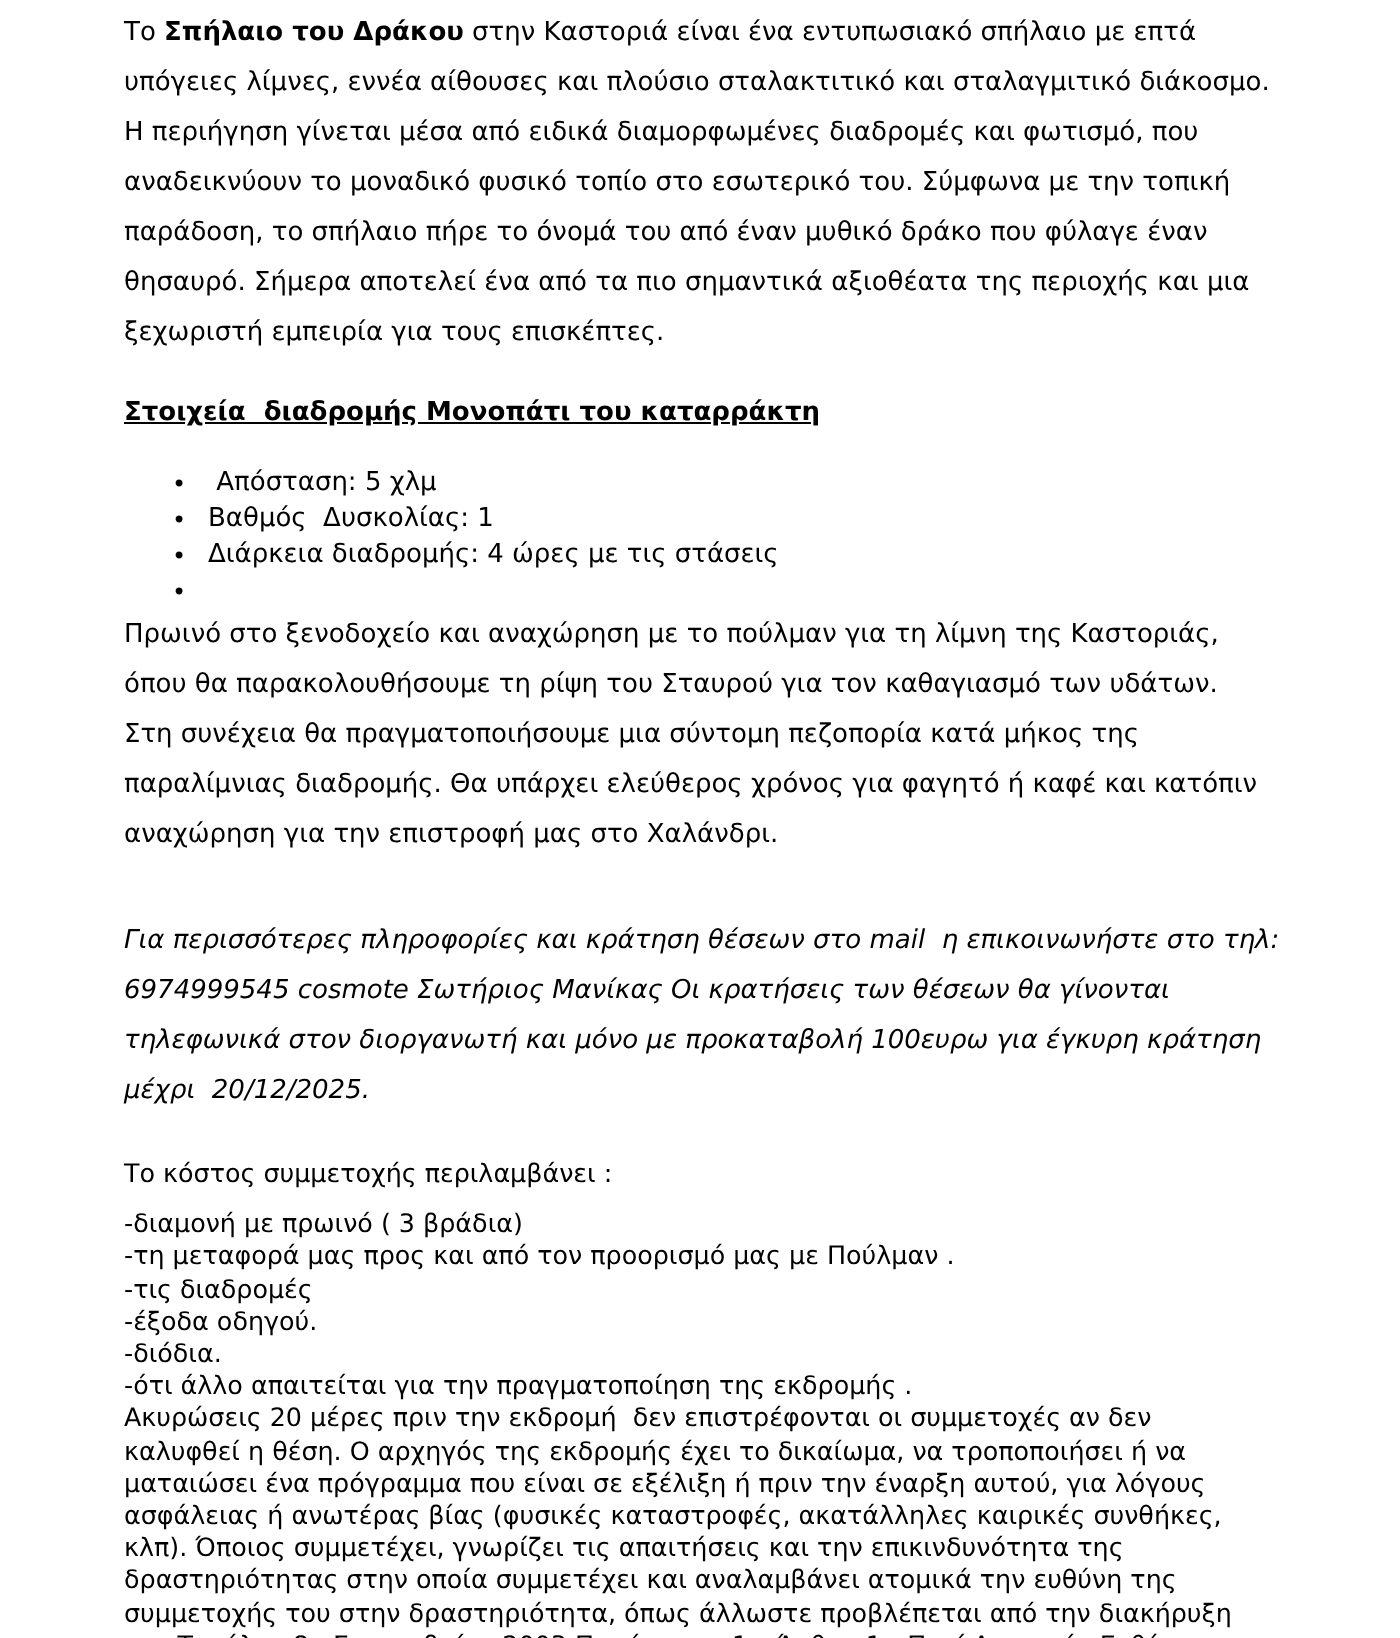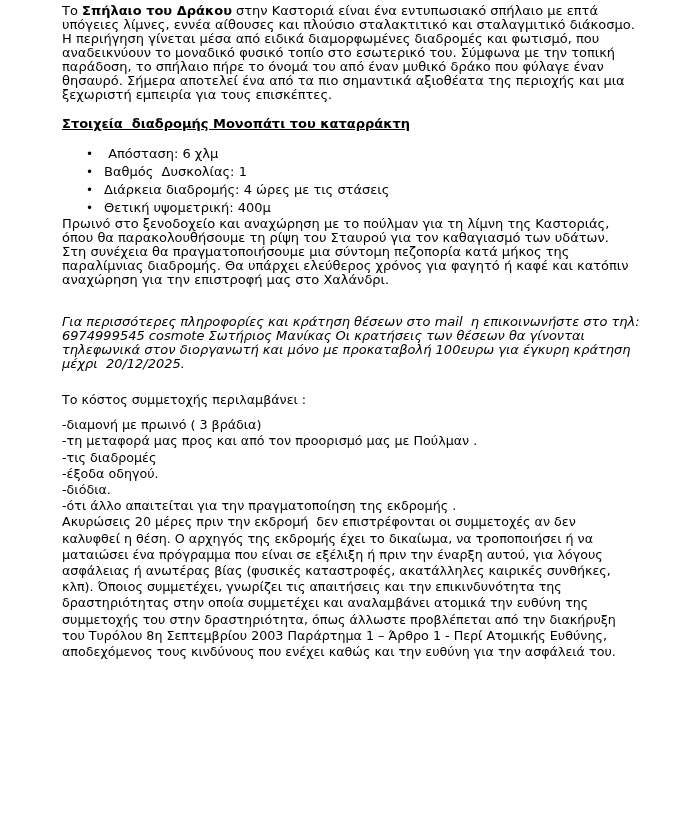--- a/index.html
+++ b/index.html
@@ -16,21 +16,21 @@
     width: 700px;
     height: 819px;
     padding: 4px 0 0 62px;
     overflow: hidden;
   }
   .blk {
     margin: 0;
     width: 638px;
     white-space: pre-wrap;
     font-size: 13px;
-    line-height: 14px;
+    line-height: 25px;
   }
   .bold { font-weight: bold; }
   .route-heading { margin-top: 15px; text-decoration: underline; }
   .bullet-list { margin-top: 14px; }
   .bullet-row {
     display: flex;
     align-items: flex-start;
     padding-left: 24px;
     line-height: 18px;
     font-size: 13px;
@@ -64,33 +64,32 @@
 αναδεικνύουν το μοναδικό φυσικό τοπίο στο εσωτερικό του. Σύμφωνα με την τοπική
 παράδοση, το σπήλαιο πήρε το όνομά του από έναν μυθικό δράκο που φύλαγε έναν
 θησαυρό. Σήμερα αποτελεί ένα από τα πιο σημαντικά αξιοθέατα της περιοχής και μια
 ξεχωριστή εμπειρία για τους επισκέπτες.</span></p>
 
   <p class="blk bold route-heading">Στοιχεία  διαδρομής Μονοπάτι του καταρράκτη</p>
 
   <div class="bullet-list">
     <div class="bullet-row">
       <span class="bullet-glyph">•</span>
-      <span class="bullet-text"> Απόσταση: 6 χλμ</span>
+      <span class="bullet-text"> Απόσταση: 5 χλμ</span>
     </div>
     <div class="bullet-row">
       <span class="bullet-glyph">•</span>
       <span class="bullet-text">Βαθμός  Δυσκολίας: 1</span>
     </div>
     <div class="bullet-row">
       <span class="bullet-glyph">•</span>
       <span class="bullet-text">Διάρκεια διαδρομής: 4 ώρες με τις στάσεις</span>
     </div>
     <div class="bullet-row">
       <span class="bullet-glyph">•</span>
-      <span class="bullet-text">Θετική υψομετρική: 400μ</span>
     </div>
   </div>
 
 
   <p class="blk">Πρωινό στο ξενοδοχείο και αναχώρηση με το πούλμαν για τη λίμνη της Καστοριάς,
 όπου θα παρακολουθήσουμε τη ρίψη του Σταυρού για τον καθαγιασμό των υδάτων.
 Στη συνέχεια θα πραγματοποιήσουμε μια σύντομη πεζοπορία κατά μήκος της
 παραλίμνιας διαδρομής. Θα υπάρχει ελεύθερος χρόνος για φαγητό ή καφέ και κατόπιν
 αναχώρηση για την επιστροφή μας στο Χαλάνδρι.</p>
 

